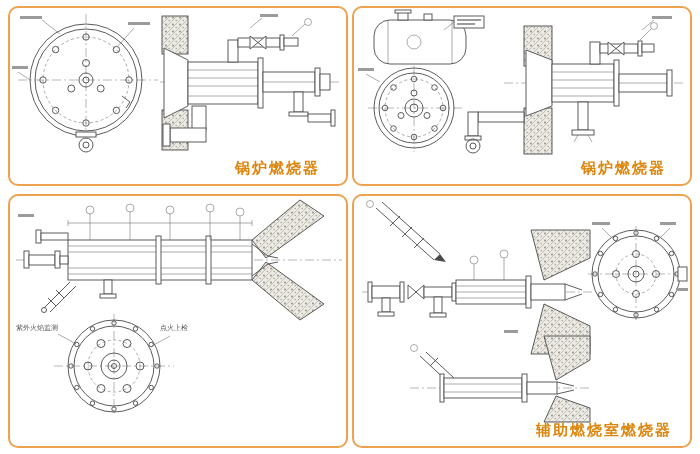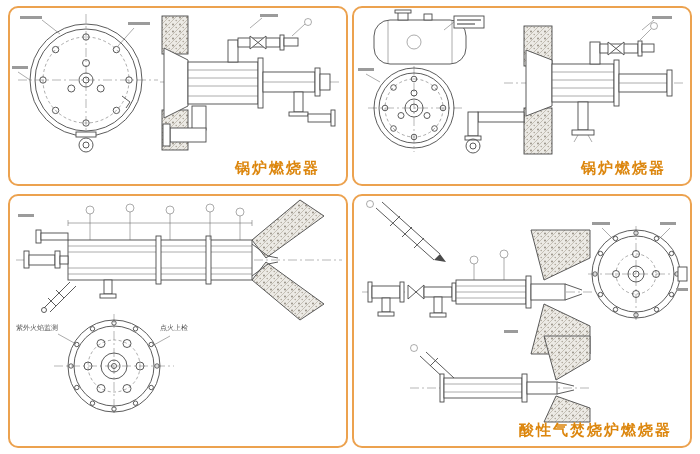--- a/index.html
+++ b/index.html
@@ -356,14 +356,14 @@
       <line class="thin" x1="90" y1="196" x2="168" y2="196"></line>
       <rect class="fw" x="168" y="178" width="5" height="28"></rect>
       <polygon class="pt" points="190,140 236,140 236,164 202,184"></polygon>
       <polygon class="pt" points="190,226 236,226 236,212 202,200"></polygon>
       <rect class="fw" x="173" y="186" width="30" height="12"></rect>
       <line class="ln" x1="203" y1="186" x2="220" y2="190"></line>
       <line class="ln" x1="203" y1="198" x2="220" y2="194"></line>
       <rect class="smudge" x="150" y="134" width="14" height="3"></rect>
     </g>
   </svg>
-  <figcaption class="caption">酸性气焚烧炉燃烧器</figcaption>
+  <figcaption class="caption">辅助燃烧室燃烧器</figcaption>
 </figure>
 
 </body></html>

